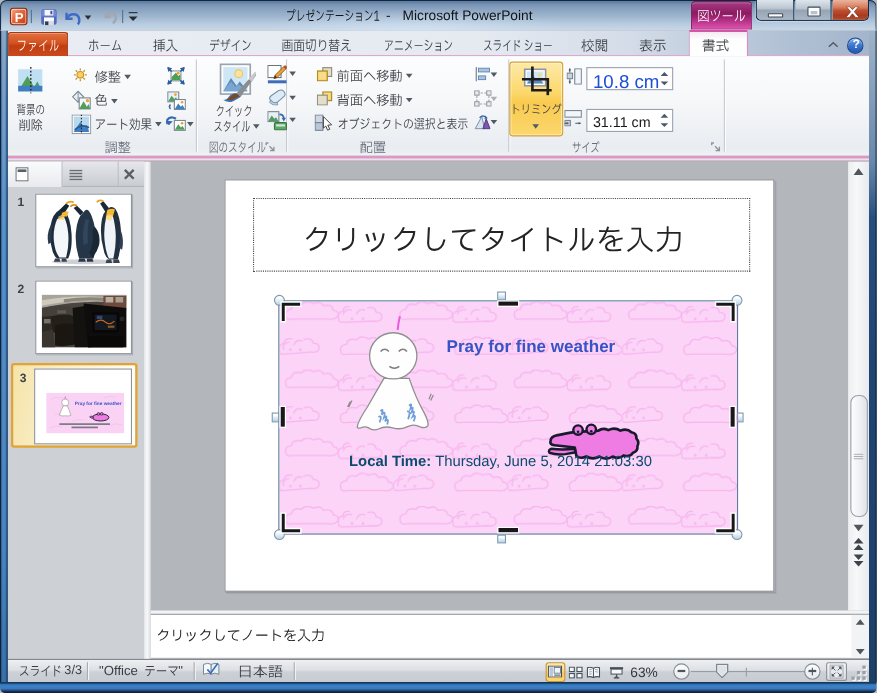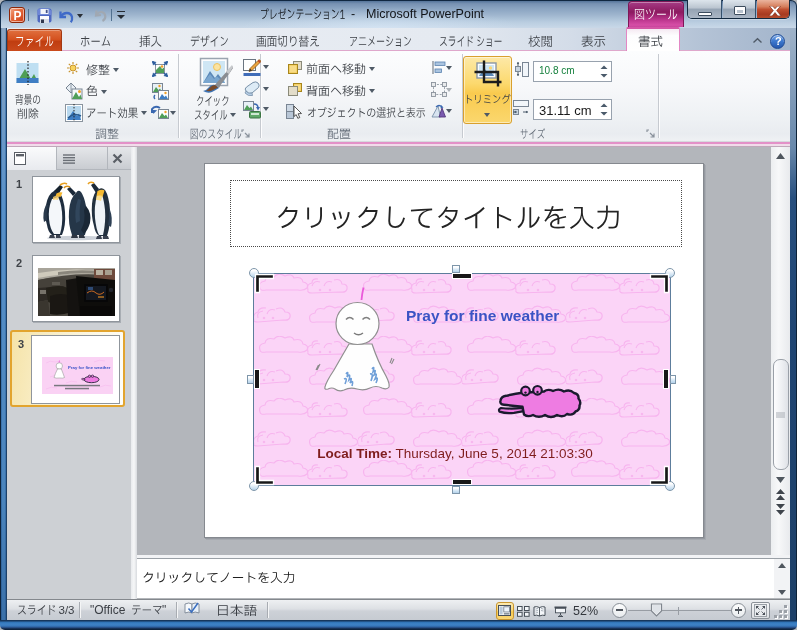--- a/index.html
+++ b/index.html
@@ -320,21 +320,21 @@
     <path transform="translate(0,12.3) scale(0.85,1)" d="M9.2 -2.6Q6.7 -3.9 4.3 -4.8V0.3H3.5V-8.6H4.3V-5.6Q7 -4.7 9.5 -3.3Z M14.7 -0.6Q16.2 -0.9 17 -1.4Q17.9 -2 18.3 -2.8Q18.7 -3.6 18.7 -4.9V-8.5H19.5V-4.9Q19.5 -3.4 19 -2.4Q18.6 -1.4 17.6 -0.8Q16.6 -0.2 15 0.2ZM14.1 -3.3H13.3V-8.4H14.1Z M24.5 -8.3Q28.1 -8.1 31 -7.6L30.8 -6.8Q28.1 -7.4 24.4 -7.6ZM24.5 -5.1Q26.2 -5 27.5 -4.9Q28.9 -4.7 30.3 -4.4L30.2 -3.6Q27.8 -4.2 24.4 -4.4ZM23.5 -1.8Q25.6 -1.6 27.6 -1.3Q29.7 -1.1 31.2 -0.7L31.1 0Q29.5 -0.3 27.5 -0.6Q25.4 -0.9 23.4 -1Z M38 -5.6Q36.5 -6.7 34.6 -7.5L35 -8.2Q36.9 -7.3 38.5 -6.3ZM34.8 -1Q36.7 -1.3 38.1 -2Q39.4 -2.7 40.4 -3.9Q41.4 -5 42.1 -6.8L42.8 -6.3Q41.7 -3.7 39.8 -2.2Q38 -0.7 35 -0.2Z M53.8 -9.2Q54.4 -8.2 54.8 -7.4L54.2 -7.1Q53.8 -8.2 53.2 -8.9ZM52.6 -8.8Q53.2 -7.8 53.5 -7L53.1 -6.8Q52.8 -4.1 51.1 -2.2Q49.4 -0.4 46.7 0.4L46.3 -0.3Q48.9 -1 50.4 -2.6Q51.8 -4.1 52.2 -6.4H48Q47.5 -5.7 46.9 -5.1Q46.3 -4.4 45.5 -3.8L45 -4.4Q46.2 -5.3 47 -6.3Q47.8 -7.4 48.4 -8.7L49.1 -8.5Q48.8 -7.7 48.4 -7.1H52.8Q52.4 -7.9 52 -8.6Z" fill="#3c4046"></path>
   </svg>
 <div class="abs caret" style="left:484px;top:113px"></div>
 <svg class="abs" style="left:515px;top:62px" width="14" height="15" viewBox="0 0 14 15">
 <rect x="7.5" y="0.5" width="6" height="14" fill="#f2f6fa" stroke="#7a8694"></rect>
 <rect x="0.5" y="4.5" width="5" height="5" fill="#c8d4e0" stroke="#7a8694"></rect>
 <path d="M3 0 L3 4 M3 10 L3 14" stroke="#4a5a6a" stroke-width="1"></path>
 <path d="M3 0 L1.8 2 L4.2 2 Z M3 14 L1.8 12 L4.2 12 Z" fill="#4a5a6a"></path>
 </svg>
 <div class="abs" style="left:533px;top:61px;width:79px;height:21px;background:#fff;border:1px solid #98a2ae">
-<div class="abs" style="left:5px;top:3px;font-size:10px;color:#15803d">10.8 cm</div>
+<div class="abs" style="left:5px;top:3px;font-size:17px;color:#1d4ed8">10.8 cm</div>
   </div>
 <svg class="abs" style="left:599px;top:65px" width="10" height="13" viewBox="0 0 10 13">
 <path d="M5 0.5 L8.5 4 L1.5 4 Z" fill="#4a5a6a"></path>
     <path d="M5 12.5 L8.5 9 L1.5 9 Z" fill="#4a5a6a"></path>
 </svg>
 <svg class="abs" style="left:513px;top:100px" width="16" height="15" viewBox="0 0 16 15">
 <rect x="0.5" y="0.5" width="15" height="6" fill="#f2f6fa" stroke="#7a8694"></rect>
 <rect x="0.5" y="9.5" width="5" height="5" fill="#c8d4e0" stroke="#7a8694"></rect>
 <path d="M0 12 L4 12 M10 12 L15 12" stroke="#4a5a6a" stroke-width="1" transform="translate(0,0)"></path>
 <path d="M1 12 L3 10.8 L3 13.2 Z M15 12 L13 10.8 L13 13.2 Z" fill="#4a5a6a"></path>
@@ -516,21 +516,21 @@
 <path d="M268.5 132.8 L270 140.5" stroke="none" fill="none"></path>
 <path d="M247 134 Q244 135.2 245.5 137.6 Q252 139.8 260 138.8 L268.3 137.4 Q269.6 135 268 133.9 Q258 135.2 247 134 Z" fill="#ee7ce2" stroke="#1a1a2e" stroke-width="2.2" stroke-linejoin="round"></path>
 <circle cx="271.5" cy="117" r="4.3" fill="#ee7ce2" stroke="#1a1a2e" stroke-width="2.2"></circle>
 <circle cx="283.5" cy="116.3" r="4.3" fill="#ee7ce2" stroke="#1a1a2e" stroke-width="2.2"></circle>
 <circle cx="271.5" cy="118.6" r="1.2" fill="#1a1a2e"></circle>
 <circle cx="283.5" cy="118" r="1.2" fill="#1a1a2e"></circle>
 </g>
 </svg>
 <div class="abs" style="left:254px;top:273.5px;width:416px;height:212px;overflow:hidden">
 <div class="abs" style="left:152px;top:33.5px;font-size:15.5px;font-weight:bold;color:#3a53c4">Pray for fine weather</div>
-<div class="abs" style="left:-7px;top:172px;width:416px;text-align:center;font-size:13.5px;color:#7f1d1d"><b>Local Time:</b> Thursday, June 5, 2014 21:03:30</div>
+<div class="abs" style="left:-7px;top:138px;width:416px;text-align:center;font-size:13.5px;color:#0c4a6e"><b>Local Time:</b> Thursday, June 5, 2014 21:03:30</div>
 </div>
 <div class="abs" style="left:253px;top:272.5px;width:417.5px;height:213.5px;border:1.4px solid #5d7d9c"></div>
 <div class="abs" style="left:248.5px;top:268.0px;width:10px;height:10px;border-radius:50%;
 background:linear-gradient(#ffffff 20%,#dceaf6 60%,#b8d4ea);border:1px solid #7e96aa"></div>
 <div class="abs" style="left:665.0px;top:268.0px;width:10px;height:10px;border-radius:50%;
 background:linear-gradient(#ffffff 20%,#dceaf6 60%,#b8d4ea);border:1px solid #7e96aa"></div>
 <div class="abs" style="left:248.5px;top:481.0px;width:10px;height:10px;border-radius:50%;
 background:linear-gradient(#ffffff 20%,#dceaf6 60%,#b8d4ea);border:1px solid #7e96aa"></div>
 <div class="abs" style="left:665.0px;top:481.0px;width:10px;height:10px;border-radius:50%;
 background:linear-gradient(#ffffff 20%,#dceaf6 60%,#b8d4ea);border:1px solid #7e96aa"></div>
@@ -635,21 +635,21 @@
 <path d="M6.5 1.5 L6.5 10" stroke="#474f58" stroke-width="0.9"></path>
 <g stroke="#8a949e" stroke-width="0.7">
       <path d="M2.5 3 L5 2.5 M2.5 5 L5 4.5 M2.5 7 L5 6.5 M8 2.5 L10.5 3 M8 4.5 L10.5 5"></path>
     </g>
 </svg>
 <svg class="abs" style="left:554px;top:605.5px" width="13" height="11" viewBox="0 0 13 11">
 <rect x="0.5" y="0.5" width="12" height="1.8" fill="#474f58"></rect>
 <rect x="1.5" y="2.3" width="10" height="4.5" fill="#f4f7fa" stroke="#474f58" stroke-width="0.9"></rect>
 <path d="M6.5 7 L6.5 9 M4 10.5 L9 10.5 M6.5 9 L4.5 10.5 M6.5 9 L8.5 10.5" stroke="#474f58" stroke-width="1"></path>
 </svg>
-<div class="abs" style="left:573px;top:604px;font-size:12.5px;color:#33373d">52%</div>
+<div class="abs" style="left:573px;top:604px;font-size:12.5px;color:#33373d">63%</div>
 <div class="abs" style="left:612px;top:602.5px;width:15px;height:15px;border-radius:50%;border:1px solid #878d95;
 background:linear-gradient(#fcfdfd,#e8ebee)">
     <div class="abs" style="left:3px;top:5.5px;width:7px;height:1.6px;background:#4f555d"></div>
   </div>
 <div class="abs" style="left:628px;top:609.5px;width:104px;height:1.5px;background:#989da4"></div>
 <div class="abs" style="left:678px;top:606.5px;width:1px;height:8px;background:#989da4"></div>
 <svg class="abs" style="left:650px;top:602.5px" width="13" height="14" viewBox="0 0 13 14">
 <path d="M1.5 1 L11.5 1 L11.5 8 L6.5 13 L1.5 8 Z" fill="#f4f6f8" stroke="#80868e" stroke-width="1.2"></path>
 <path d="M2.5 2 L10.5 2 L10.5 7.5 L6.5 11.5 L2.5 7.5 Z" fill="#dfe3e8"></path>
 </svg>

